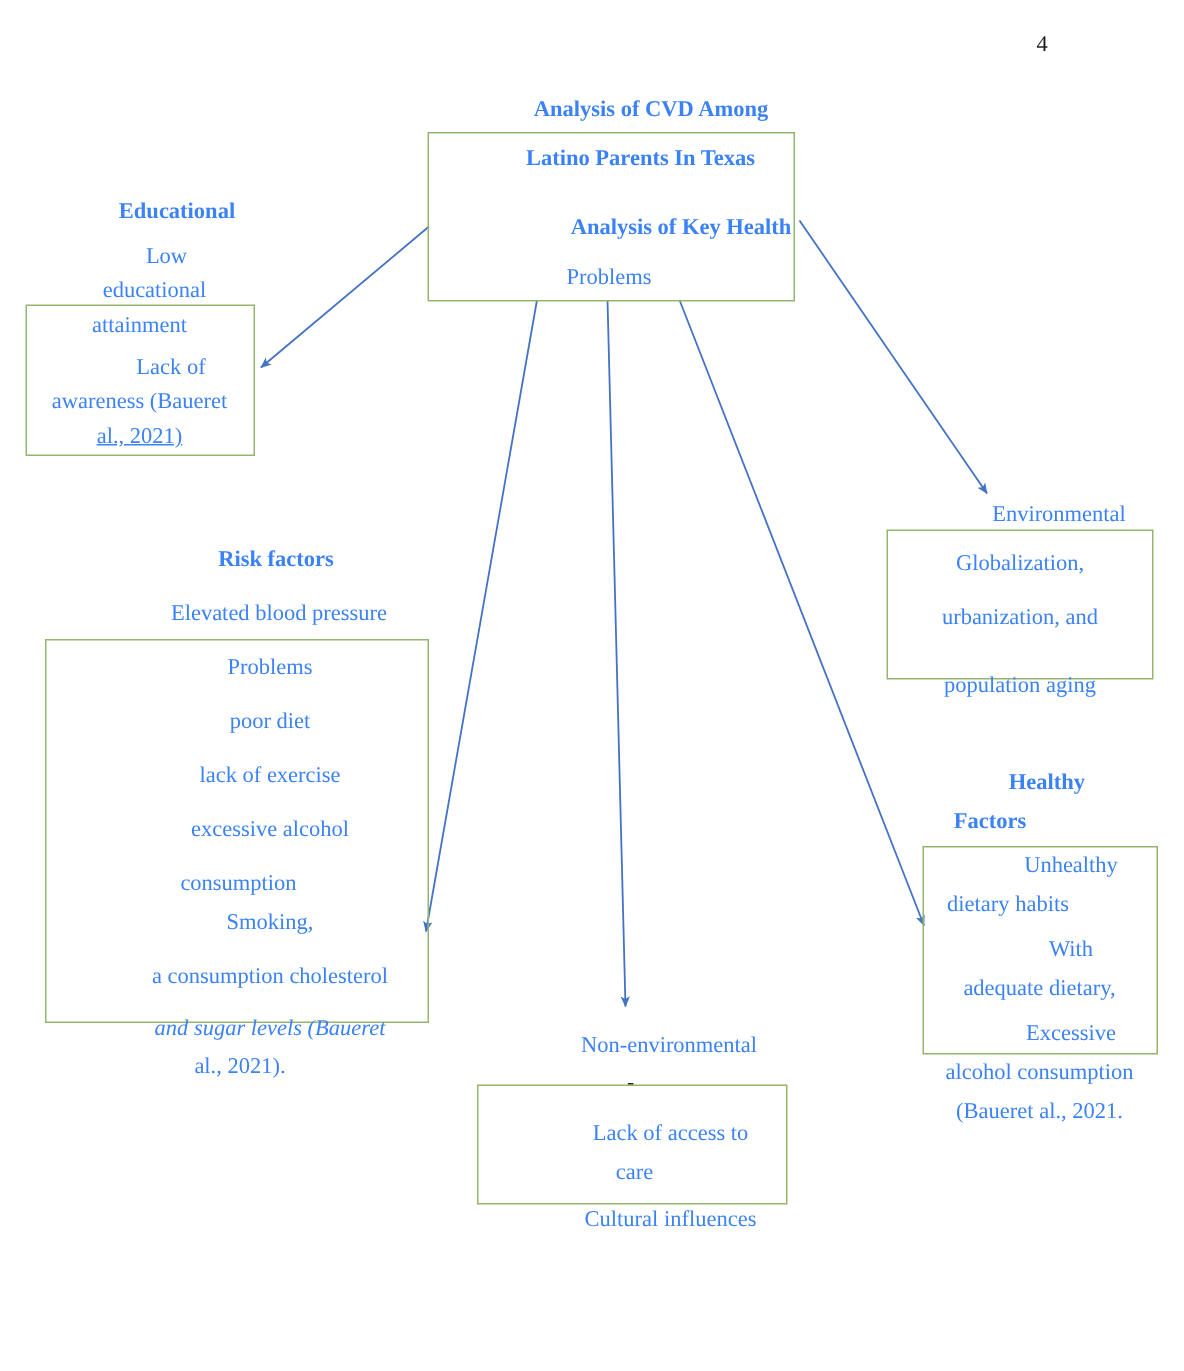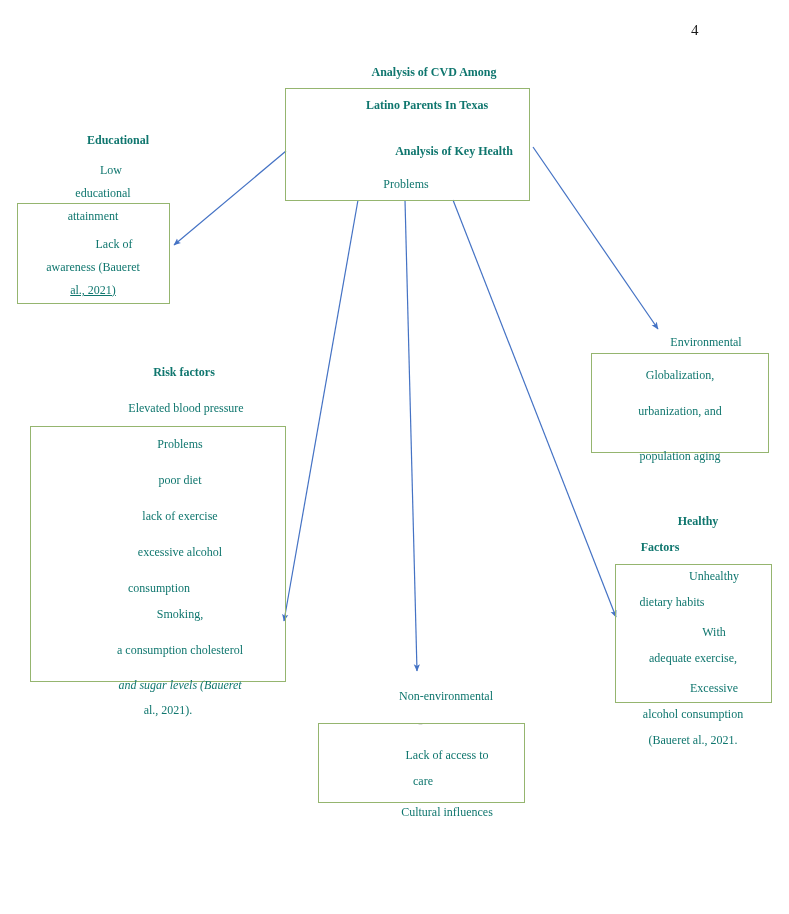--- a/index.html
+++ b/index.html
@@ -13,24 +13,24 @@
   }
   #page {
     position: relative;
     width: 789px;
     height: 914px;
     background: #ffffff;
     overflow: hidden;
   }
   .txt {
     position: absolute;
-    font-size: 12px;
+    font-size: 15px;
     line-height: 1.0;
     white-space: nowrap;
-    color: #0f766e;
+    color: #3b82f6;
   }
   .txt.b { font-weight: bold; }
   .txt.c { text-align: center; transform: translateX(-50%); }
 
   
   .box {
     position: absolute;
     border: 1.5px solid #95b56f;
     background: transparent;
     box-sizing: border-box;
@@ -107,39 +107,39 @@
   <div class="box" style="left:30px; top:426px; width:256px; height:256px;"></div>
 
   <div class="txt c" style="left:180px; top:438px;">Problems</div>
   <div class="txt c" style="left:180px; top:474px;">poor diet</div>
   <div class="txt c" style="left:180px; top:510px;">lack of exercise</div>
   <div class="txt c" style="left:180px; top:546px;">excessive alcohol</div>
   <div class="txt c" style="left:159px; top:582px;">consumption</div>
   <div class="txt c" style="left:180px; top:608px;">Smoking,</div>
   <div class="txt c" style="left:180px; top:644px;">a consumption cholesterol</div>
   <div class="txt c" style="left:180px; top:679px;font-style:italic;">and sugar levels (Baueret</div>
-  <div class="txt c" style="left:160px; top:704px;margin-left:8px;">al., 2021).</div>
+  <div class="txt c" style="left:160px; top:704px;">al., 2021).</div>
 
   <div class="txt c" style="left:706px; top:336px;">Environmental</div>
 
   <div class="box" style="left:591px; top:353px; width:178px; height:100px;"></div>
 
   <div class="txt c" style="left:680px; top:369px;">Globalization,</div>
   <div class="txt c" style="left:680px; top:405px;">urbanization, and</div>
   <div class="txt c" style="left:680px; top:418px;margin-top:32px;">population aging</div>
 
   <div class="txt b c" style="left:698px; top:515px;text-align:right;">Healthy</div>
   <div class="txt b c" style="left:660px; top:541px;">Factors</div>
 
   <div class="box" style="left:615px; top:564px; width:157px; height:139px;"></div>
 
   <div class="txt c" style="left:714px; top:570px;">Unhealthy</div>
   <div class="txt c" style="left:672px; top:596px;">dietary habits</div>
   <div class="txt c" style="left:714px; top:626px;">With</div>
-  <div class="txt c" style="left:693px; top:652px;">adequate exercise,</div>
+  <div class="txt c" style="left:693px; top:652px;">adequate dietary,</div>
   <div class="txt c" style="left:714px; top:682px;">Excessive</div>
   <div class="txt c" style="left:693px; top:708px;">alcohol consumption</div>
   <div class="txt c" style="left:693px; top:734px;">(Baueret al., 2021.</div>
 
   <div class="txt c" style="left:446px; top:690px;">Non-environmental</div>
   <div class="tick-mark" style="left:418px; top:715px;">-</div>
 
   <div class="box" style="left:318px; top:723px; width:207px; height:80px;"></div>
 
   <div class="txt c" style="left:447px; top:749px;">Lack of access to</div>

